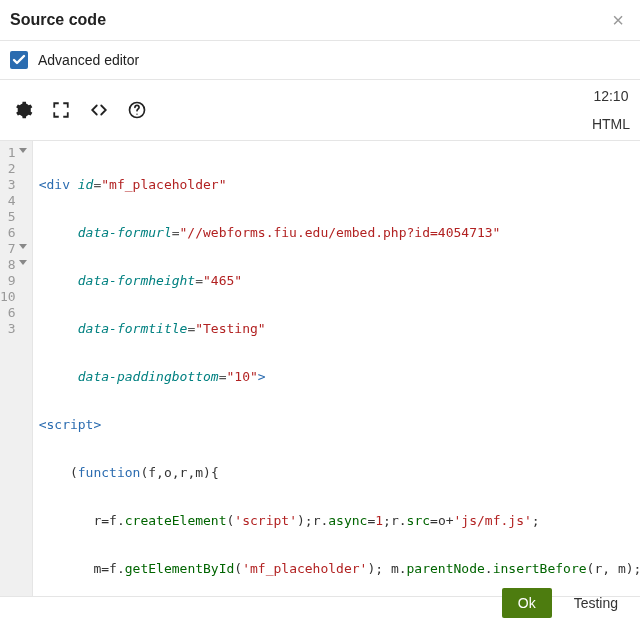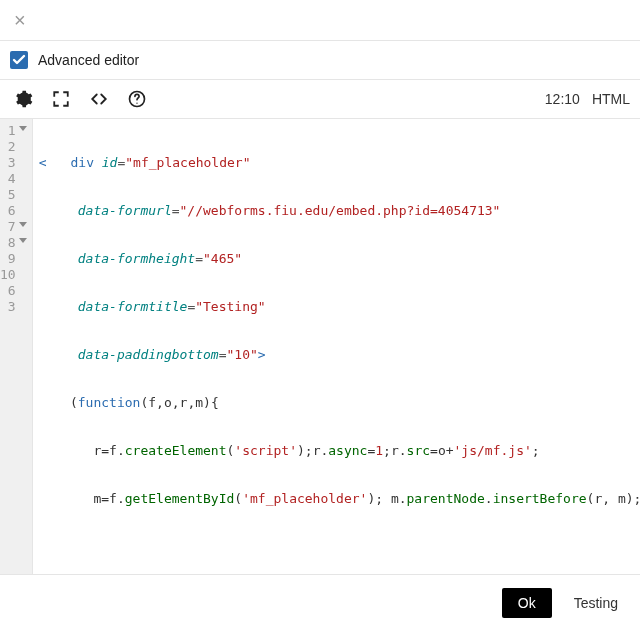--- a/index.html
+++ b/index.html
@@ -59,20 +59,21 @@
     width: 22px; height: 22px; display:flex; align-items:center; justify-content:center;
     color: #222;
   }
   .toolbar-right {
     margin-left: auto;
     display:flex;
     align-items:center;
     gap: 12px;
     font-size: 14px;
     color: #333;
+    flex-direction: column;
   }
   .editor {
     display:flex;
     height: 457px;
     border-top: 1px solid #e5e5e5;
     border-bottom: 1px solid #e5e5e5;
   }
   .gutter {
     background: #f0f0f0;
     color: #999;
@@ -99,59 +100,60 @@
     font-family: Menlo, Monaco, Consolas, monospace;
     font-size: 13px;
     line-height: 16px;
     padding: 4px 0 0 6px;
     white-space: pre;
     flex: 1;
     position: relative;
   }
   .code-line { height: 16px; }
   .tag-angle { color: #2b6cb0; }
-  .tag-name { color: #2b6cb0; margin-left: 24px; }
+  .tag-name { color: #2b6cb0; }
   .attr-name { color: #008080; font-style: italic; }
   .attr-eq { color: #555; }
   .string { color: #b22222; }
   .keyword { color: #2b6cb0; }
   .func { color: #006400; }
   .num { color: #b22222; }
   .plain { color: #333; }
   .footer {
     position:absolute;
     bottom:0; left:0; right:0;
     padding: 12px 18px 14px;
     display:flex;
     justify-content:flex-end;
     gap: 18px;
     align-items:center;
   }
   .btn-ok {
-    background:#000000;
+    background:#4d7c0f;
     color:#fff;
     border:none;
     padding: 7px 16px;
     font-size:14px;
     border-radius:2px;
     cursor:pointer;
   }
   .btn-cancel {
     background:none;
     border:none;
     font-size:14px;
     color:#333;
     cursor:pointer;
     padding: 7px 4px;
   }
 </style>
 </head>
 <body>
 
 <div class="header">
+  <div class="title">Source code</div>
   <div class="close-btn">×</div>
 </div>
 
 <div class="adv-row">
   <div class="checkbox">
     <svg width="18" height="18" viewBox="0 0 18 18">
         <path d="M4 9 l3 3 l7 -7" stroke="#fff" stroke-width="2.4" fill="none" stroke-linecap="round" stroke-linejoin="round"></path>
       </svg>
   </div>
   <div class="adv-label">Advanced editor</div>
@@ -202,20 +204,21 @@
       <div class="gutter-line">10</div>
       <div class="gutter-line">6</div>
       <div class="gutter-line">3</div>
     </div>
   <div class="code">
     <div class="code-line"><span class="tag-angle">&lt;</span><span class="tag-name">div</span> <span class="attr-name">id</span><span class="attr-eq">=</span><span class="string">"mf_placeholder"</span></div>
     <div class="code-line"><span>     </span><span class="attr-name">data-formurl</span><span class="attr-eq">=</span><span class="string">"//webforms.fiu.edu/embed.php?id=4054713"</span></div>
     <div class="code-line"><span>     </span><span class="attr-name">data-formheight</span><span class="attr-eq">=</span><span class="string">"465"</span></div>
     <div class="code-line"><span>     </span><span class="attr-name">data-formtitle</span><span class="attr-eq">=</span><span class="string">"Testing"</span></div>
     <div class="code-line"><span>     </span><span class="attr-name">data-paddingbottom</span><span class="attr-eq">=</span><span class="string">"10"</span><span class="tag-angle">&gt;</span></div>
+    <div class="code-line"><span class="tag-angle">&lt;</span><span class="tag-name">script</span><span class="tag-angle">&gt;</span></div>
     <div class="code-line"><span>    </span><span class="plain">(</span><span class="keyword">function</span><span class="plain">(</span><span class="plain">f,o,r,m</span><span class="plain">)</span><span class="plain">{</span></div>
     <div class="code-line"><span>       </span><span class="plain">r</span><span class="plain">=</span><span class="plain">f</span><span class="plain">.</span><span class="func">createElement</span><span class="plain">(</span><span class="string">'script'</span><span class="plain">)</span><span class="plain">;</span><span class="plain">r</span><span class="plain">.</span><span class="func">async</span><span class="plain">=</span><span class="num">1</span><span class="plain">;</span><span class="plain">r</span><span class="plain">.</span><span class="func">src</span><span class="plain">=</span><span class="plain">o</span><span class="plain">+</span><span class="string">'js/mf.js'</span><span class="plain">;</span></div>
     <div class="code-line"><span>       </span><span class="plain">m</span><span class="plain">=</span><span class="plain">f</span><span class="plain">.</span><span class="func">getElementById</span><span class="plain">(</span><span class="string">'mf_placeholder'</span><span class="plain">)</span><span class="plain">;</span><span class="plain"> </span><span class="plain">m</span><span class="plain">.</span><span class="func">parentNode</span><span class="plain">.</span><span class="func">insertBefore</span><span class="plain">(</span><span class="plain">r</span><span class="plain">,</span><span class="plain"> </span><span class="plain">m</span><span class="plain">)</span><span class="plain">;</span></div>
     
     
   </div>
 </div>
 
 <div class="footer">
   <button class="btn-ok">Ok</button>

